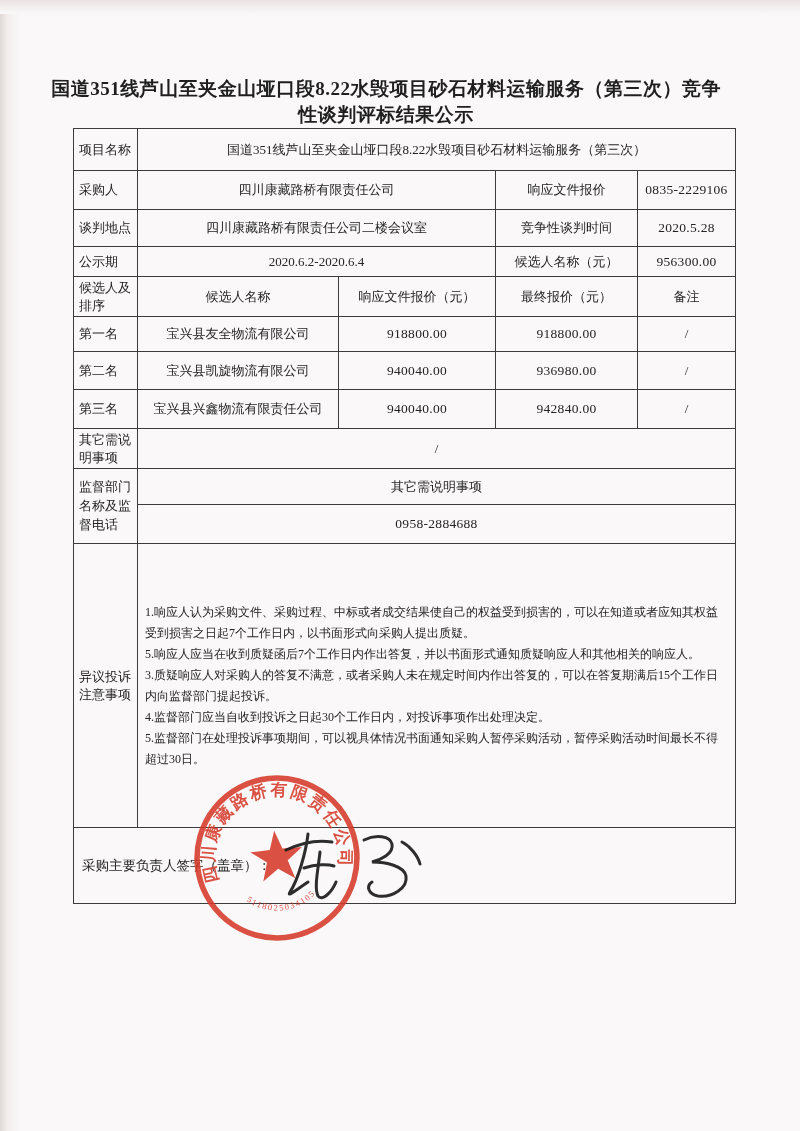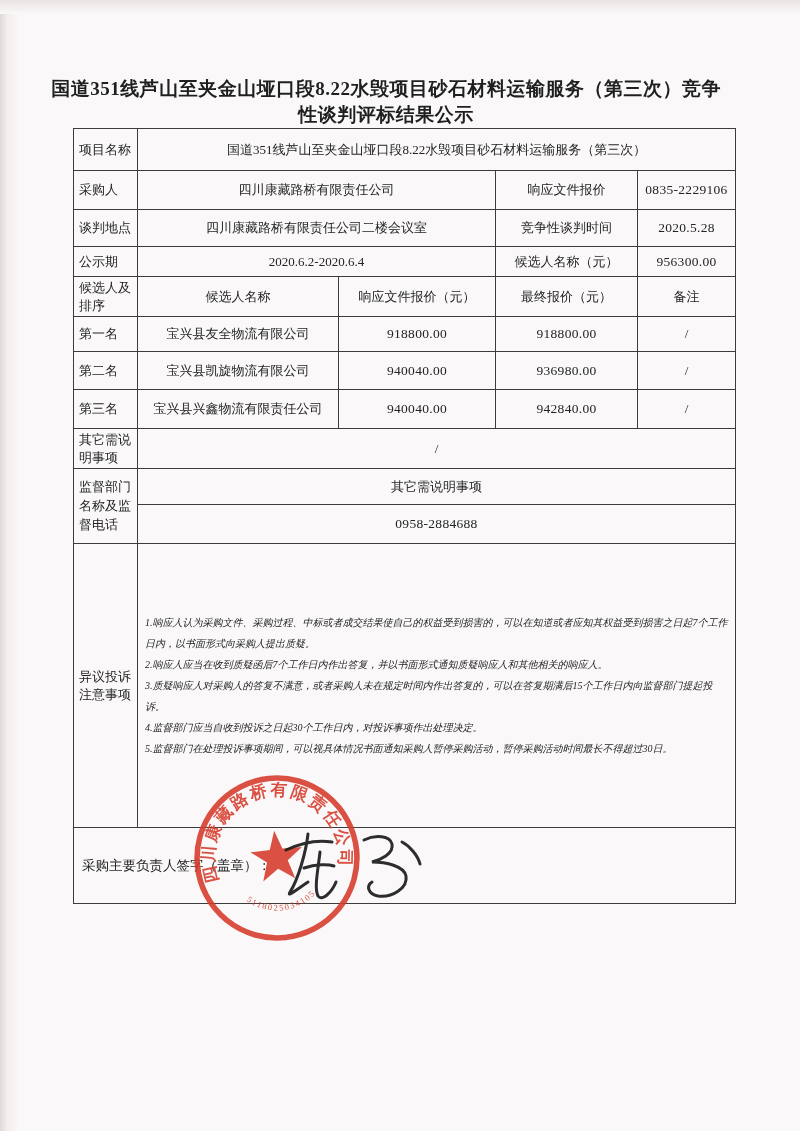--- a/index.html
+++ b/index.html
@@ -33,21 +33,21 @@
     border: 1.5px solid #3c3c3c;
     vertical-align: middle;
     padding: 2px 5px;
     overflow: hidden;
   }
   td.lbl  { text-align: left; line-height: 1.35; padding-left: 4px; padding-right: 2px; }
   td.lblc { text-align: left; line-height: 1.45; padding-left: 2px; padding-right: 2px; }
   td.val  { text-align: center; padding-left: 7px; }
   td.ctr  { text-align: center; }
   td.num  { text-align: center; font-size: 13.5px; letter-spacing: 0.3px; }
-  .objection-text { line-height: 21px; font-size: 10px; padding: 4px 2px; font-style: italic; }
+  .objection-text { line-height: 21px; font-size: 12px; padding: 4px 2px; }
   .objection-text div { margin: 0; }
   td.sig-row { vertical-align: middle; }
   .sig-label { font-size: 13.5px; padding-left: 3px; }
   .stamp {
     position: absolute; left: 191px; top: 772px; width: 172px; height: 172px;
     transform: rotate(-6deg);
     opacity: 0.88;
     pointer-events: none;
   }
   .signature {
@@ -131,21 +131,21 @@
     <td class="ctr" colspan="4">其它需说明事项</td>
   </tr>
   <tr style="height:39px">
     <td class="num" colspan="4">0958-2884688</td>
   </tr>
   <tr style="height:284px">
     <td class="lbl">异议投诉注意事项</td>
     <td colspan="4">
       <div class="objection-text">
         <div>1.响应人认为采购文件、采购过程、中标或者成交结果使自己的权益受到损害的，可以在知道或者应知其权益受到损害之日起7个工作日内，以书面形式向采购人提出质疑。</div>
-        <div>2.响应人应当在收到质疑函后7个工作日内作出答复，并以书面形式通知质疑响应人和其他相关的响应人。</div>
+        <div>5.响应人应当在收到质疑函后7个工作日内作出答复，并以书面形式通知质疑响应人和其他相关的响应人。</div>
         <div>3.质疑响应人对采购人的答复不满意，或者采购人未在规定时间内作出答复的，可以在答复期满后15个工作日内向监督部门提起投诉。</div>
         <div>4.监督部门应当自收到投诉之日起30个工作日内，对投诉事项作出处理决定。</div>
         <div>5.监督部门在处理投诉事项期间，可以视具体情况书面通知采购人暂停采购活动，暂停采购活动时间最长不得超过30日。</div>
       </div>
     </td>
   </tr>
   <tr style="height:76px">
     <td class="sig-row" colspan="5">
       <span class="sig-label">采购主要负责人签字（盖章）：</span>
     </td>

